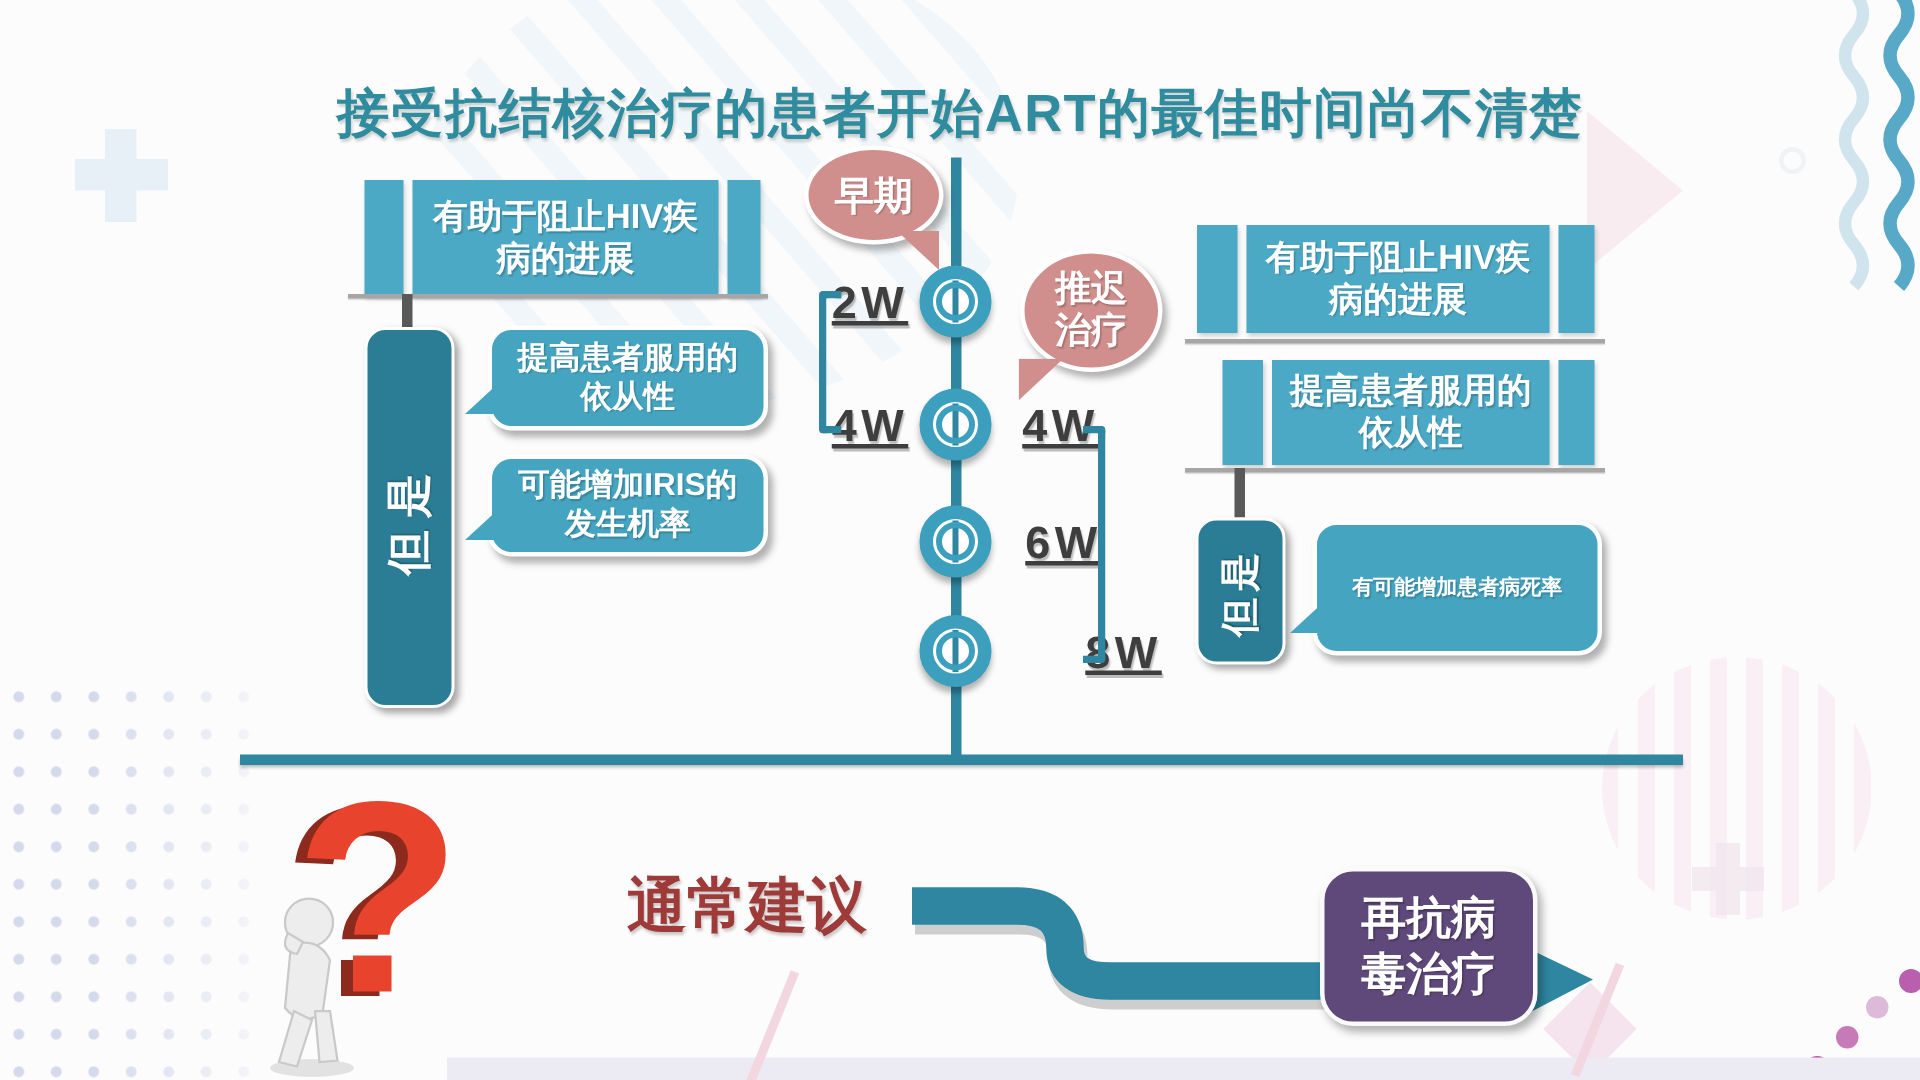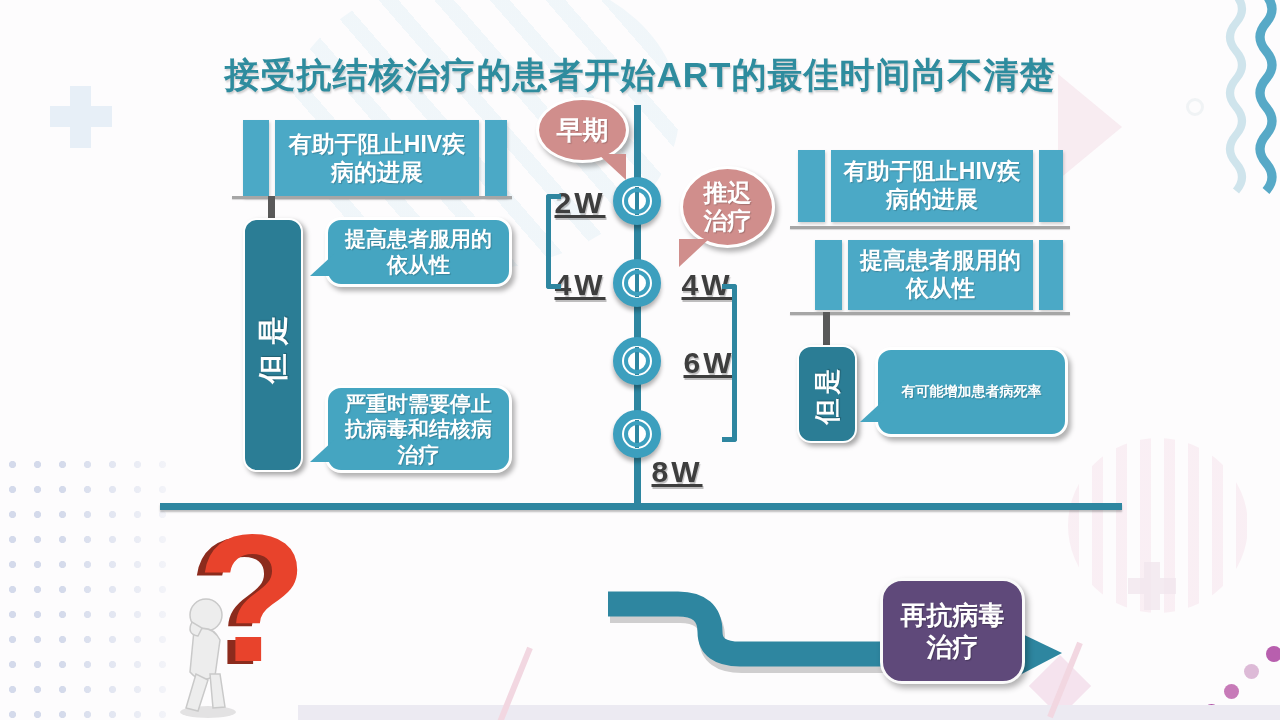--- a/index.html
+++ b/index.html
@@ -145,22 +145,22 @@
   <div class="dark-connector" style="left:268px;top:196px;height:26px;"></div>
 
   <div class="but-box" style="left:243px;top:218px;width:60px;height:254px;">
     <span>但是</span>
   </div>
 
   <div class="bubble" style="left:325px;top:217px;width:187px;height:70px;font-size:21px;line-height:1.22;">
     <span style="width:162px;display:inline-block;">提高患者服用的依从性</span>
     <div class="tail"></div>
   </div>
-  <div class="bubble" style="left:325px;top:385px;width:187px;height:88px;font-size:21px;line-height:1.22;">
-    <span style="width:160px;display:inline-block;">严重时需要停止抗病毒和结核病治疗</span>
+  <div class="bubble" style="left:325px;top:303px;width:187px;height:68px;font-size:21px;line-height:1.22;">
+    <span style="width:162px;display:inline-block;">可能增加IRIS的发生机率</span>
     <div class="tail"></div>
   </div>
 
   <div class="tl-line"></div>
 
   <div class="pink pink-early" style="left:536px;top:97px;width:93px;height:66px;font-size:26px;">
     <span>早期</span>
     <div class="tail"></div>
   </div>
   <div class="pink pink-delay" style="left:680px;top:166px;width:95px;height:82px;font-size:24px;line-height:1.15;">
@@ -170,21 +170,21 @@
 
   <div class="marker" style="left:613px;top:177px;"></div>
   <div class="marker" style="left:613px;top:259px;"></div>
   <div class="marker" style="left:613px;top:337px;"></div>
   <div class="marker" style="left:613px;top:410px;"></div>
 
   <div class="tick" style="left:549px;top:186px;">2W</div>
   <div class="tick" style="left:549px;top:268px;">4W</div>
   <div class="tick" style="left:676px;top:268px;">4W</div>
   <div class="tick" style="left:678px;top:346px;">6W</div>
-  <div class="tick" style="left:646px;top:419px;margin-top:36px;">8W</div>
+  <div class="tick" style="left:718px;top:419px;">8W</div>
 
   <div class="bracket left" style="left:546px;top:194px;height:95px;"></div>
   <div class="bracket right" style="left:722px;top:284px;height:158px;"></div>
 
   <div class="banner" style="left:798px;top:150px;width:265px;height:72px;">
     <div class="bar" style="width:27px;"></div>
     <div class="main" style="font-size:23px;line-height:1.2;">
       <span style="width:186px;display:inline-block;">有助于阻止HIV疾病的进展</span>
     </div>
     <div class="bar" style="width:24px;"></div>
@@ -217,24 +217,25 @@
     <g stroke="#c9c9c9" stroke-width="1.5" fill="#ededed">
       <ellipse cx="40" cy="200" rx="28" ry="6" fill="rgba(0,0,0,0.10)" stroke="none"></ellipse>
       <circle cx="38" cy="103" r="16"></circle>
       <path d="M26 118 Q44 112 52 128 L47 164 Q32 172 22 160 Z"></path>
       <path d="M30 124 Q18 122 24 110 L34 116 Z"></path>
       <path d="M28 162 L18 196 L30 199 L40 168 Z"></path>
       <path d="M42 162 L45 196 L57 195 L52 162 Z"></path>
     </g>
   </svg>
 
+  <div class="recommend">通常建议</div>
 
   <svg class="pipe-svg" style="left:0;top:0;width:1280px;height:720px;" viewBox="0 0 1280 720">
     <path d="M608 606 H678 Q710 606 710 634 Q710 656 740 656 H1018" fill="none" stroke="rgba(120,120,120,0.35)" stroke-width="26" transform="translate(2,4)"></path>
     <path d="M608 604 H678 Q710 604 710 632 Q710 654 740 654 H1018" fill="none" stroke="#2e86a0" stroke-width="25"></path>
     <polygon points="1014,630 1062,653 1014,678" fill="#2e86a0"></polygon>
   </svg>
 
-  <div class="step" style="left:880px;top:578px;width:145px;height:106px;font-size:26px;line-height:1.25;text-align:center;">
+  <div class="step" style="left:880px;top:578px;width:145px;height:106px;font-size:30px;line-height:1.25;text-align:center;">
     <span style="width:108px;display:inline-block;">再抗病毒治疗</span>
   </div>
 
 </div>
 
 </body></html>

